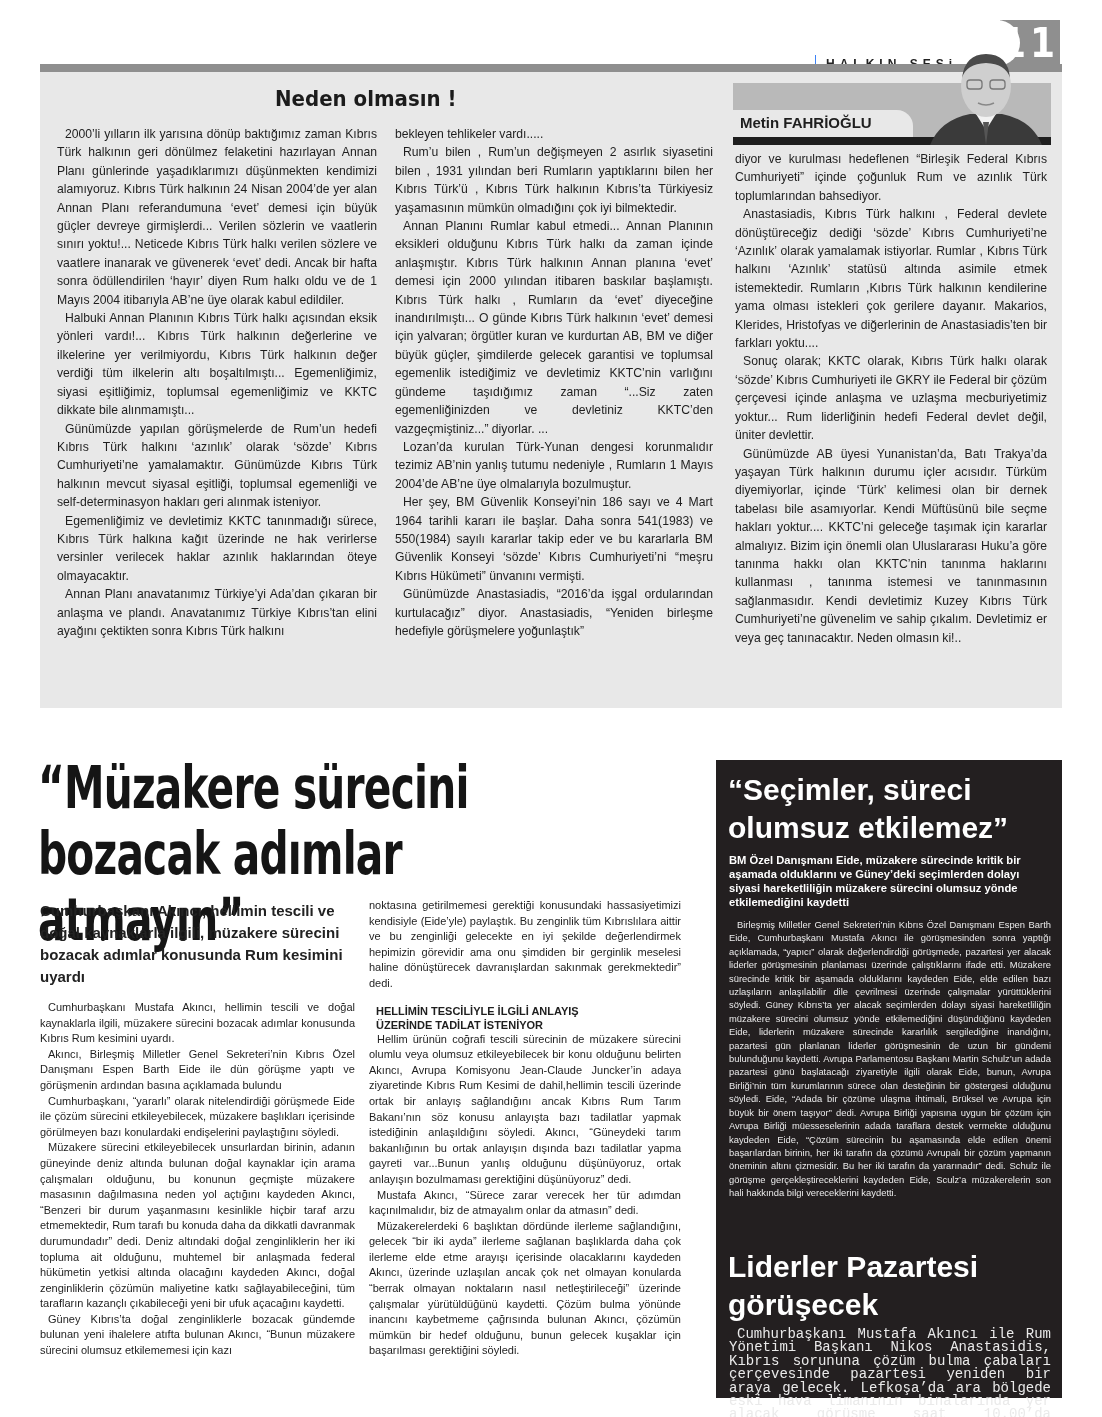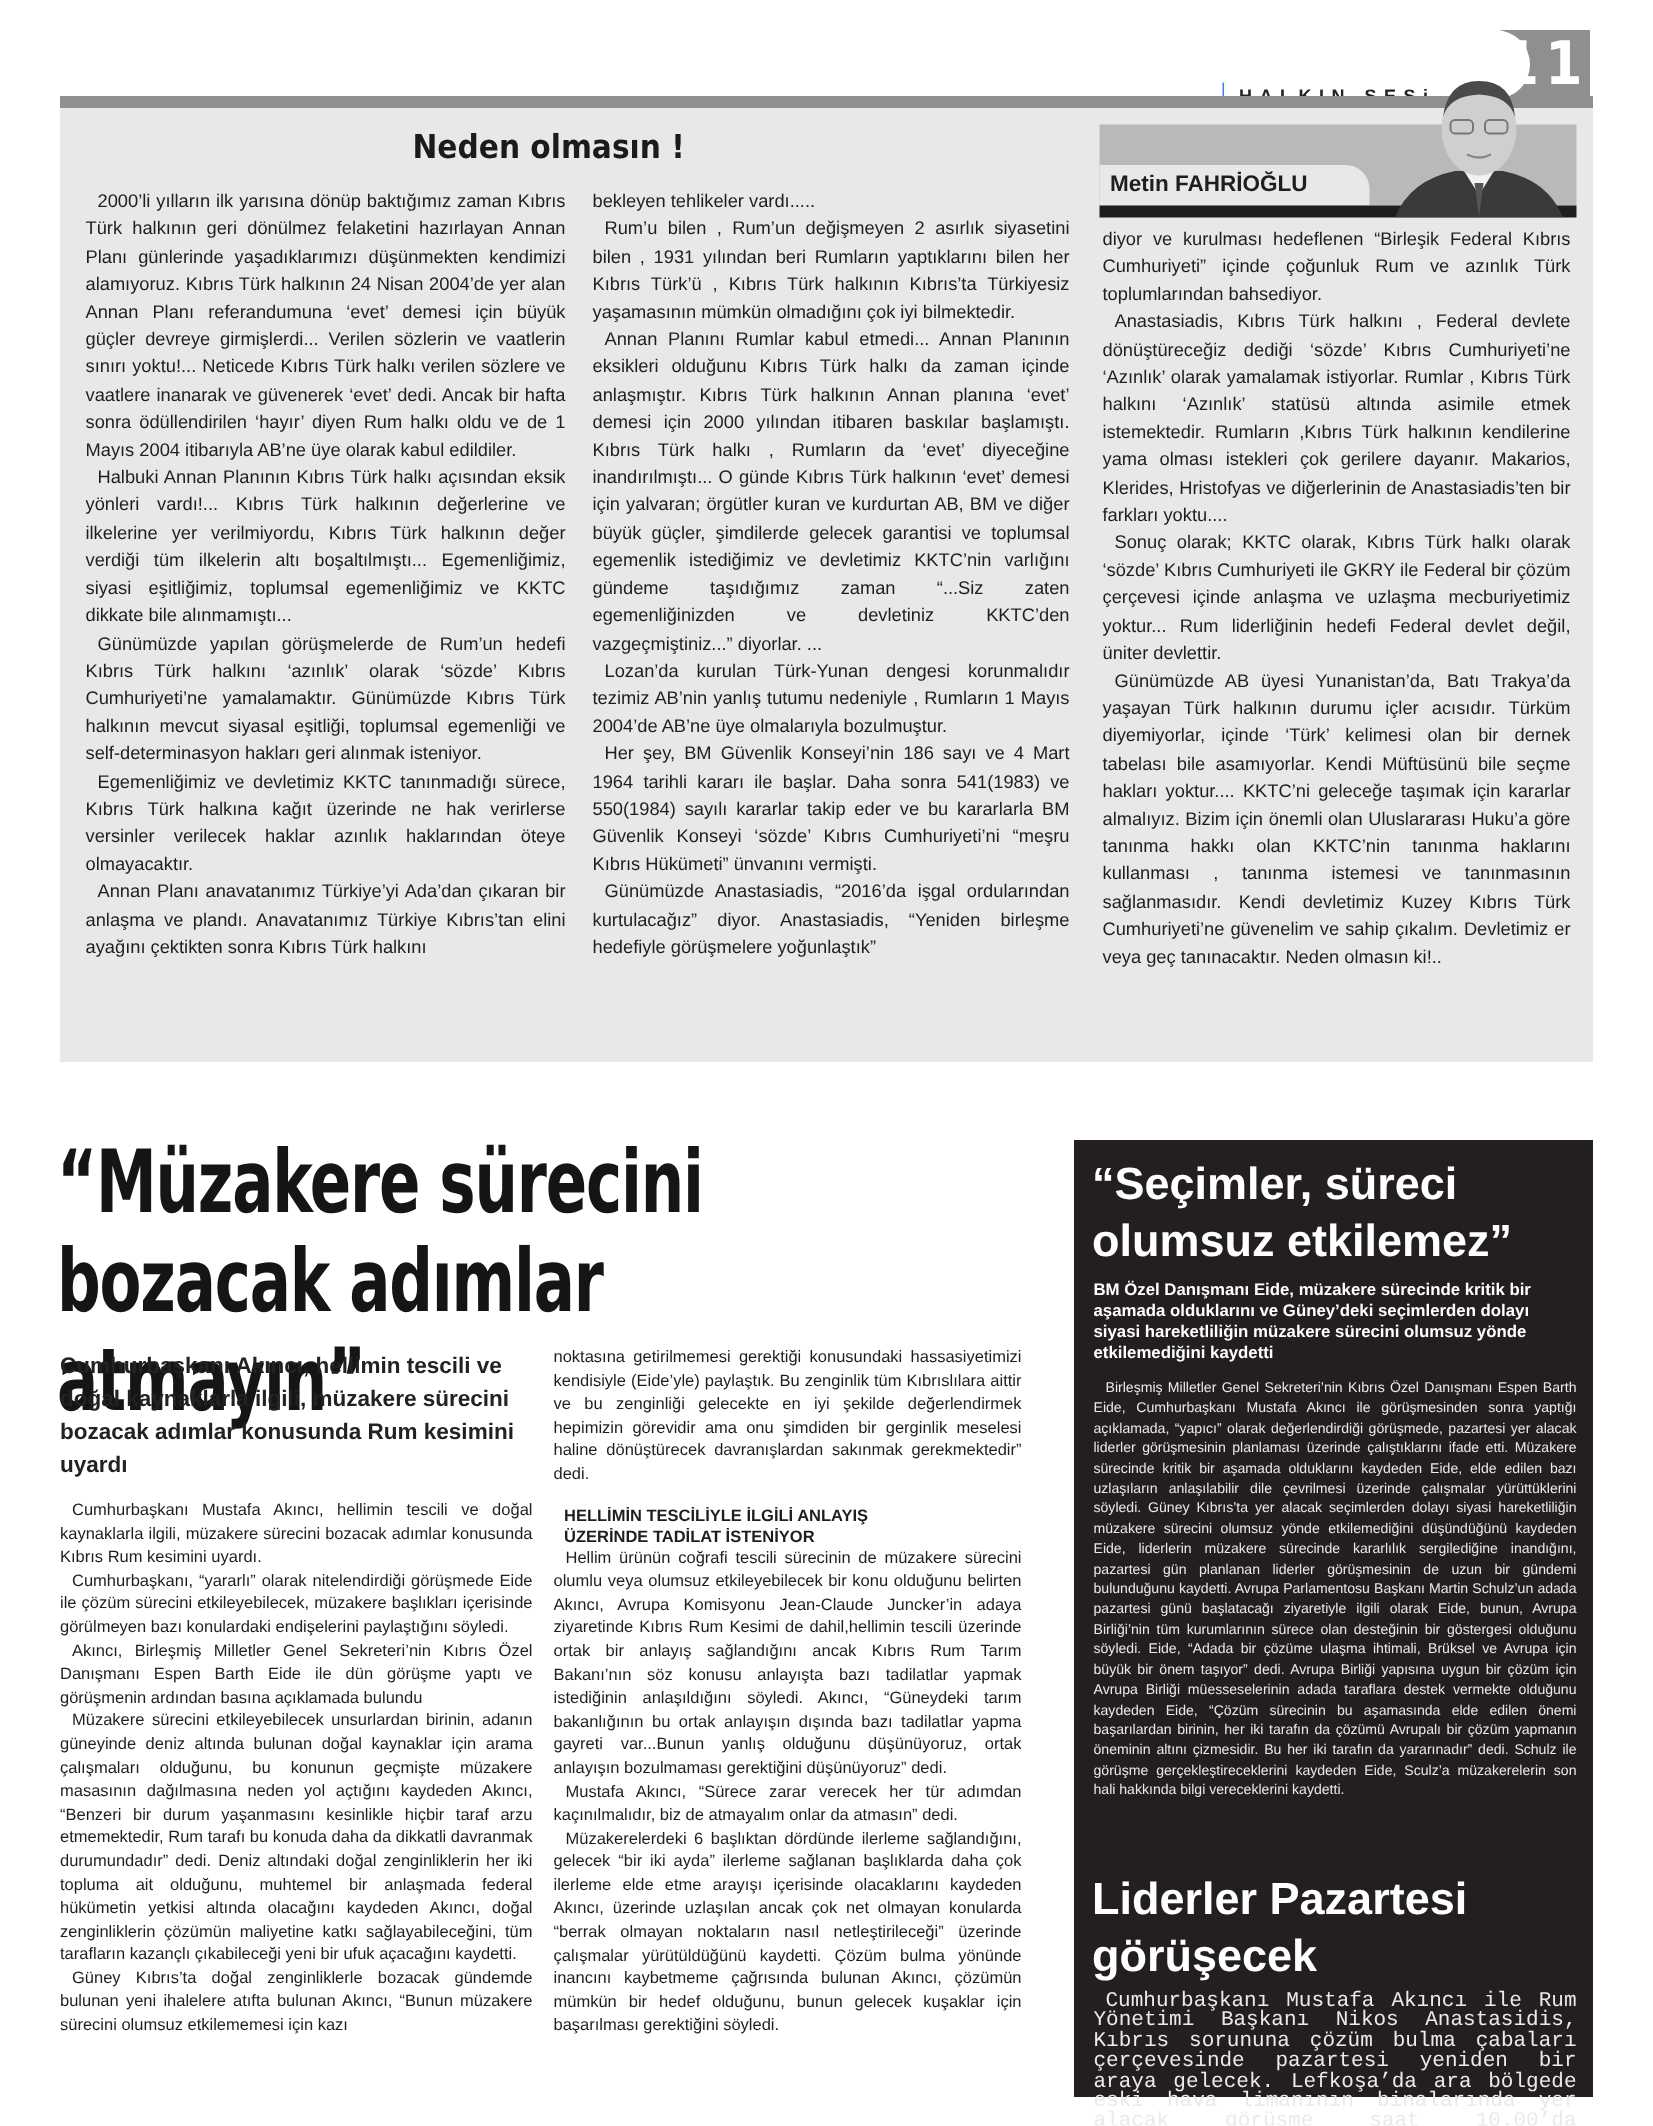--- a/index.html
+++ b/index.html
@@ -103,22 +103,22 @@
   <p>Anastasiadis, Kıbrıs Türk halkını , Federal devlete dönüştüreceğiz dediği ‘sözde’ Kıbrıs Cumhuriyeti’ne ‘Azınlık’ olarak yamalamak istiyorlar. Rumlar , Kıbrıs Türk halkını ‘Azınlık’ statüsü altında asimile etmek istemektedir. Rumların ,Kıbrıs Türk halkının kendilerine yama olması istekleri çok gerilere dayanır. Makarios, Klerides, Hristofyas ve diğerlerinin de Anastasiadis’ten bir farkları yoktu....</p>
   <p>Sonuç olarak; KKTC olarak, Kıbrıs Türk halkı olarak ‘sözde’ Kıbrıs Cumhuriyeti ile GKRY ile Federal bir çözüm çerçevesi içinde anlaşma ve uzlaşma mecburiyetimiz yoktur... Rum liderliğinin hedefi Federal devlet değil, üniter devlettir.</p>
   <p>Günümüzde AB üyesi Yunanistan’da, Batı Trakya’da yaşayan Türk halkının durumu içler acısıdır. Türküm diyemiyorlar, içinde ‘Türk’ kelimesi olan bir dernek tabelası bile asamıyorlar. Kendi Müftüsünü bile seçme hakları yoktur.... KKTC’ni geleceğe taşımak için kararlar almalıyız. Bizim için önemli olan Uluslararası Huku’a göre tanınma hakkı olan KKTC’nin tanınma haklarını kullanması , tanınma istemesi ve tanınmasının sağlanmasıdır. Kendi devletimiz Kuzey Kıbrıs Türk Cumhuriyeti’ne güvenelim ve sahip çıkalım. Devletimiz er veya geç tanınacaktır. Neden olmasın ki!..</p>
 </div>
 
 <div class="headline">“Müzakere sürecini bozacak adımlar atmayın”</div>
 <div class="deck">Cumhurbaşkanı Akıncı, hellimin tescili ve doğal kaynaklarla ilgili, müzakere sürecini bozacak adımlar konusunda Rum kesimini uyardı</div>
 
 <div class="news-text news1">
   <p>Cumhurbaşkanı Mustafa Akıncı, hellimin tescili ve doğal kaynaklarla ilgili, müzakere sürecini bozacak adımlar konusunda Kıbrıs Rum kesimini uyardı.</p>
+  <p>Akıncı, Birleşmiş Milletler Genel Sekreteri’nin Kıbrıs Özel Danışmanı Espen Barth Eide ile dün görüşme yaptı ve görüşmenin ardından basına açıklamada bulundu</p>
   <p>Cumhurbaşkanı, “yararlı” olarak nitelendirdiği görüşmede Eide ile çözüm sürecini etkileyebilecek, müzakere başlıkları içerisinde görülmeyen bazı konulardaki endişelerini paylaştığını söyledi.</p>
-  <p>Akıncı, Birleşmiş Milletler Genel Sekreteri’nin Kıbrıs Özel Danışmanı Espen Barth Eide ile dün görüşme yaptı ve görüşmenin ardından basına açıklamada bulundu</p>
   <p>Müzakere sürecini etkileyebilecek unsurlardan birinin, adanın güneyinde deniz altında bulunan doğal kaynaklar için arama çalışmaları olduğunu, bu konunun geçmişte müzakere masasının dağılmasına neden yol açtığını kaydeden Akıncı, “Benzeri bir durum yaşanmasını kesinlikle hiçbir taraf arzu etmemektedir, Rum tarafı bu konuda daha da dikkatli davranmak durumundadır” dedi. Deniz altındaki doğal zenginliklerin her iki topluma ait olduğunu, muhtemel bir anlaşmada federal hükümetin yetkisi altında olacağını kaydeden Akıncı, doğal zenginliklerin çözümün maliyetine katkı sağlayabileceğini, tüm tarafların kazançlı çıkabileceği yeni bir ufuk açacağını kaydetti.</p>
   <p>Güney Kıbrıs’ta doğal zenginliklerle bozacak gündemde bulunan yeni ihalelere atıfta bulunan Akıncı, “Bunun müzakere sürecini olumsuz etkilememesi için kazı</p>
 </div>
 <div class="news-text news2">
   <p style="text-indent:0">noktasına getirilmemesi gerektiği konusundaki hassasiyetimizi kendisiyle (Eide’yle) paylaştık. Bu zenginlik tüm Kıbrıslılara aittir ve bu zenginliği gelecekte en iyi şekilde değerlendirmek hepimizin görevidir ama onu şimdiden bir gerginlik meselesi haline dönüştürecek davranışlardan sakınmak gerekmektedir” dedi.</p>
   <p class="subhead"><span>HELLİMİN TESCİLİYLE İLGİLİ ANLAYIŞ</span><br><span>ÜZERİNDE TADİLAT İSTENİYOR</span></p>
   <p>Hellim ürünün coğrafi tescili sürecinin de müzakere sürecini olumlu veya olumsuz etkileyebilecek bir konu olduğunu belirten Akıncı, Avrupa Komisyonu Jean-Claude Juncker’in adaya ziyaretinde Kıbrıs Rum Kesimi de dahil,hellimin tescili üzerinde ortak bir anlayış sağlandığını ancak Kıbrıs Rum Tarım Bakanı’nın söz konusu anlayışta bazı tadilatlar yapmak istediğinin anlaşıldığını söyledi. Akıncı, “Güneydeki tarım bakanlığının bu ortak anlayışın dışında bazı tadilatlar yapma gayreti var...Bunun yanlış olduğunu düşünüyoruz, ortak anlayışın bozulmaması gerektiğini düşünüyoruz” dedi.</p>
   <p>Mustafa Akıncı, “Sürece zarar verecek her tür adımdan kaçınılmalıdır, biz de atmayalım onlar da atmasın” dedi.</p>
   <p>Müzakerelerdeki 6 başlıktan dördünde ilerleme sağlandığını, gelecek “bir iki ayda” ilerleme sağlanan başlıklarda daha çok ilerleme elde etme arayışı içerisinde olacaklarını kaydeden Akıncı, üzerinde uzlaşılan ancak çok net olmayan konularda “berrak olmayan noktaların nasıl netleştirileceği” üzerinde çalışmalar yürütüldüğünü kaydetti. Çözüm bulma yönünde inancını kaybetmeme çağrısında bulunan Akıncı, çözümün mümkün bir hedef olduğunu, bunun gelecek kuşaklar için başarılması gerektiğini söyledi.</p>
 </div>

